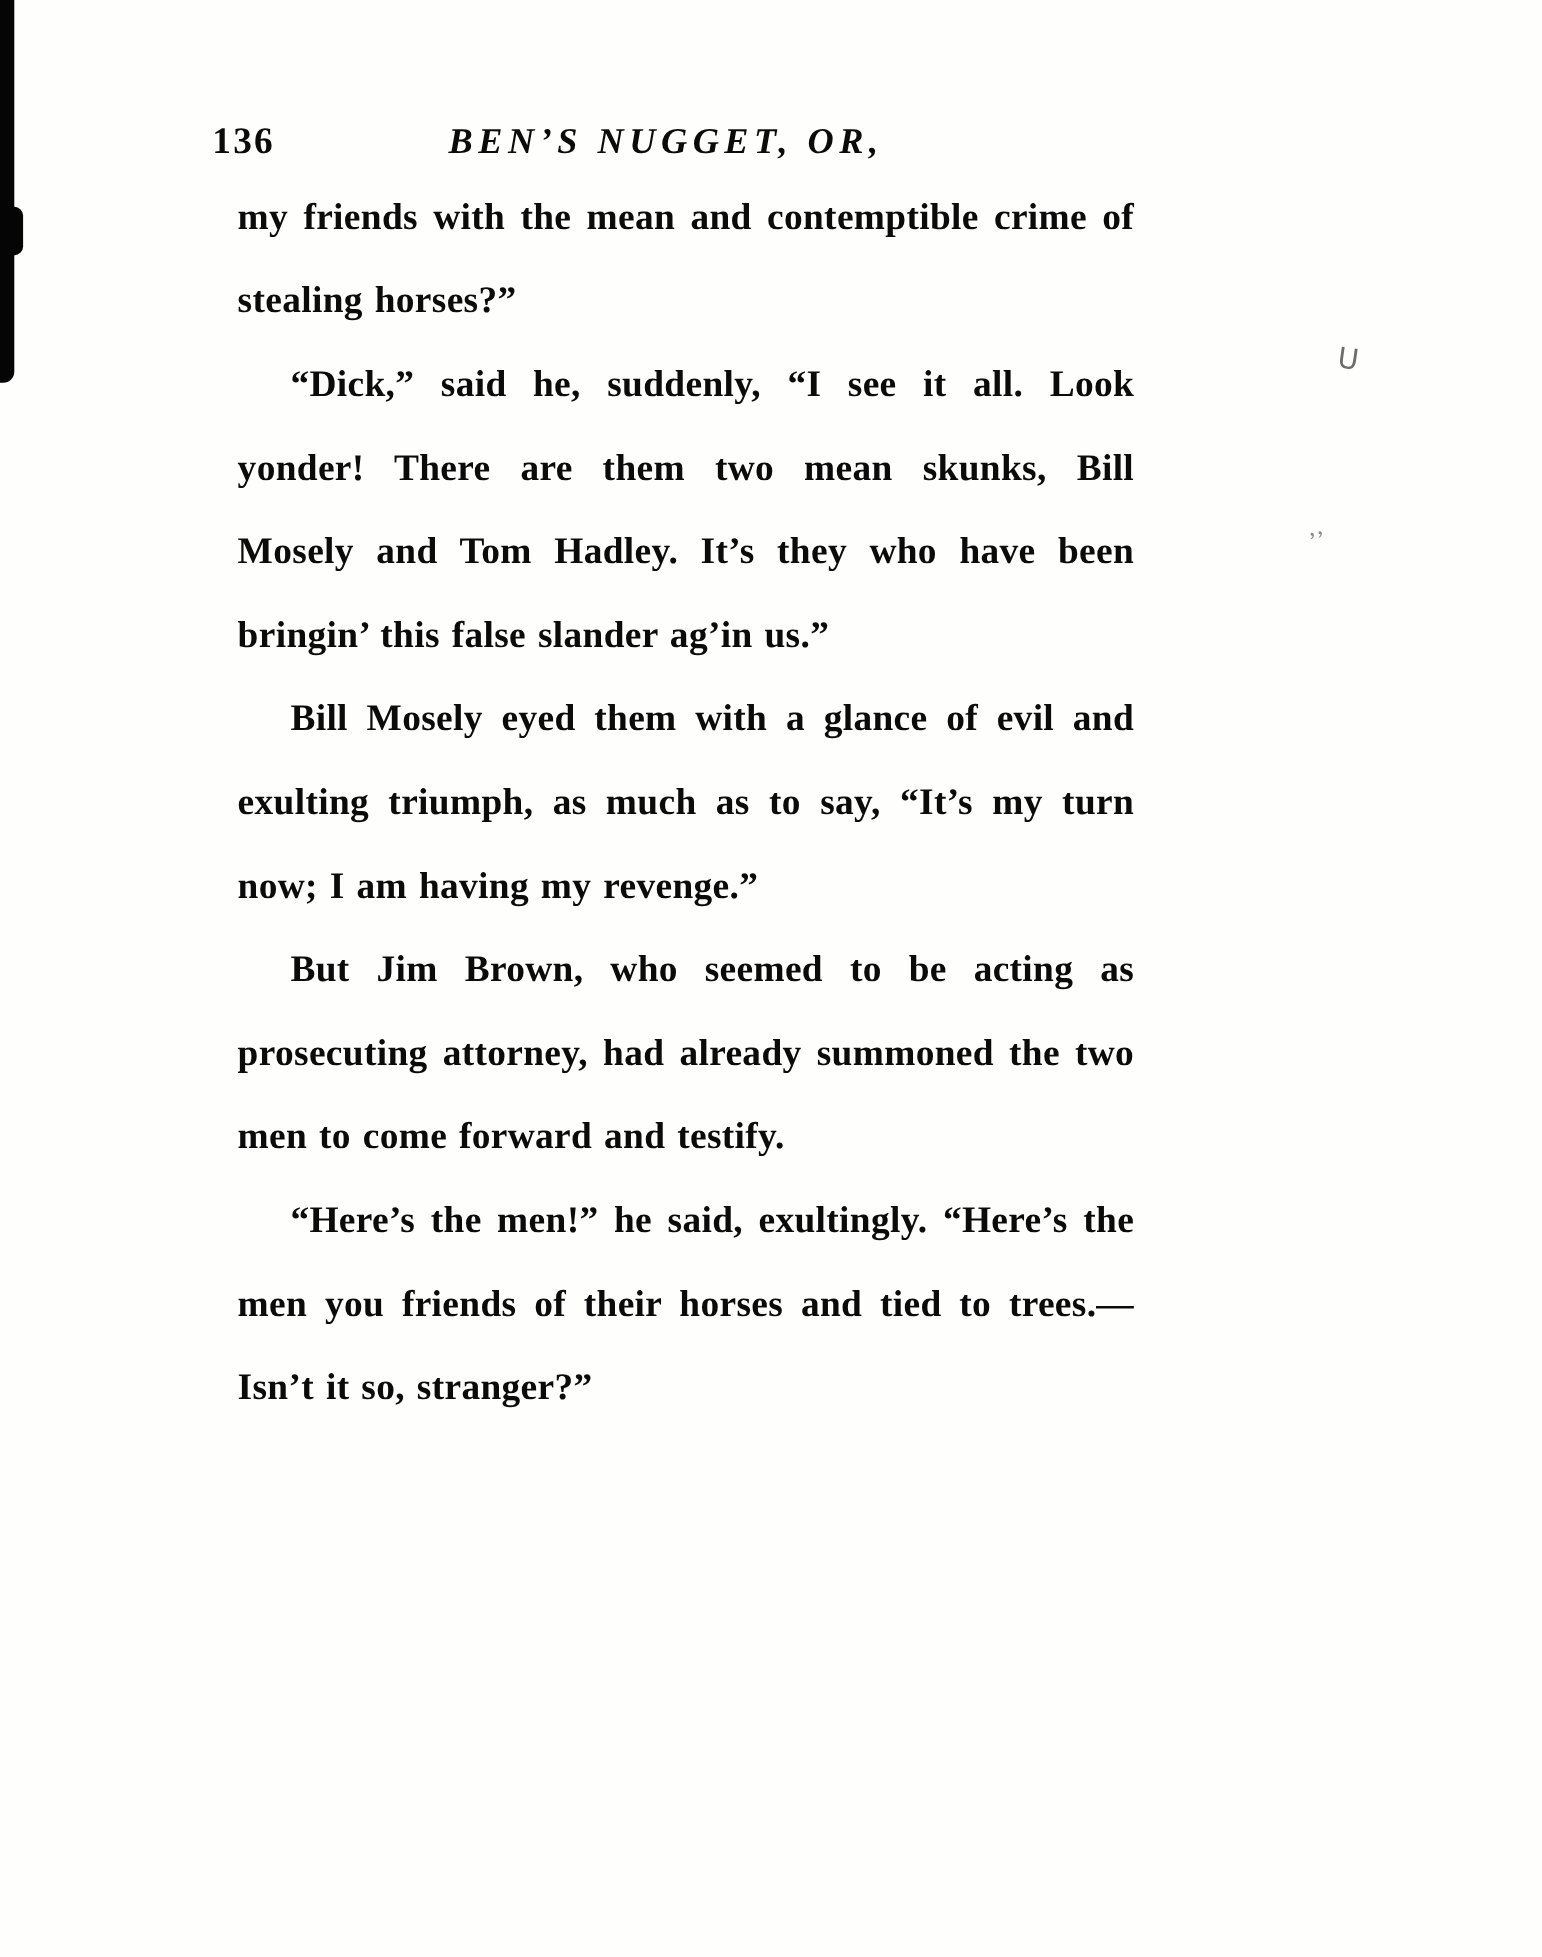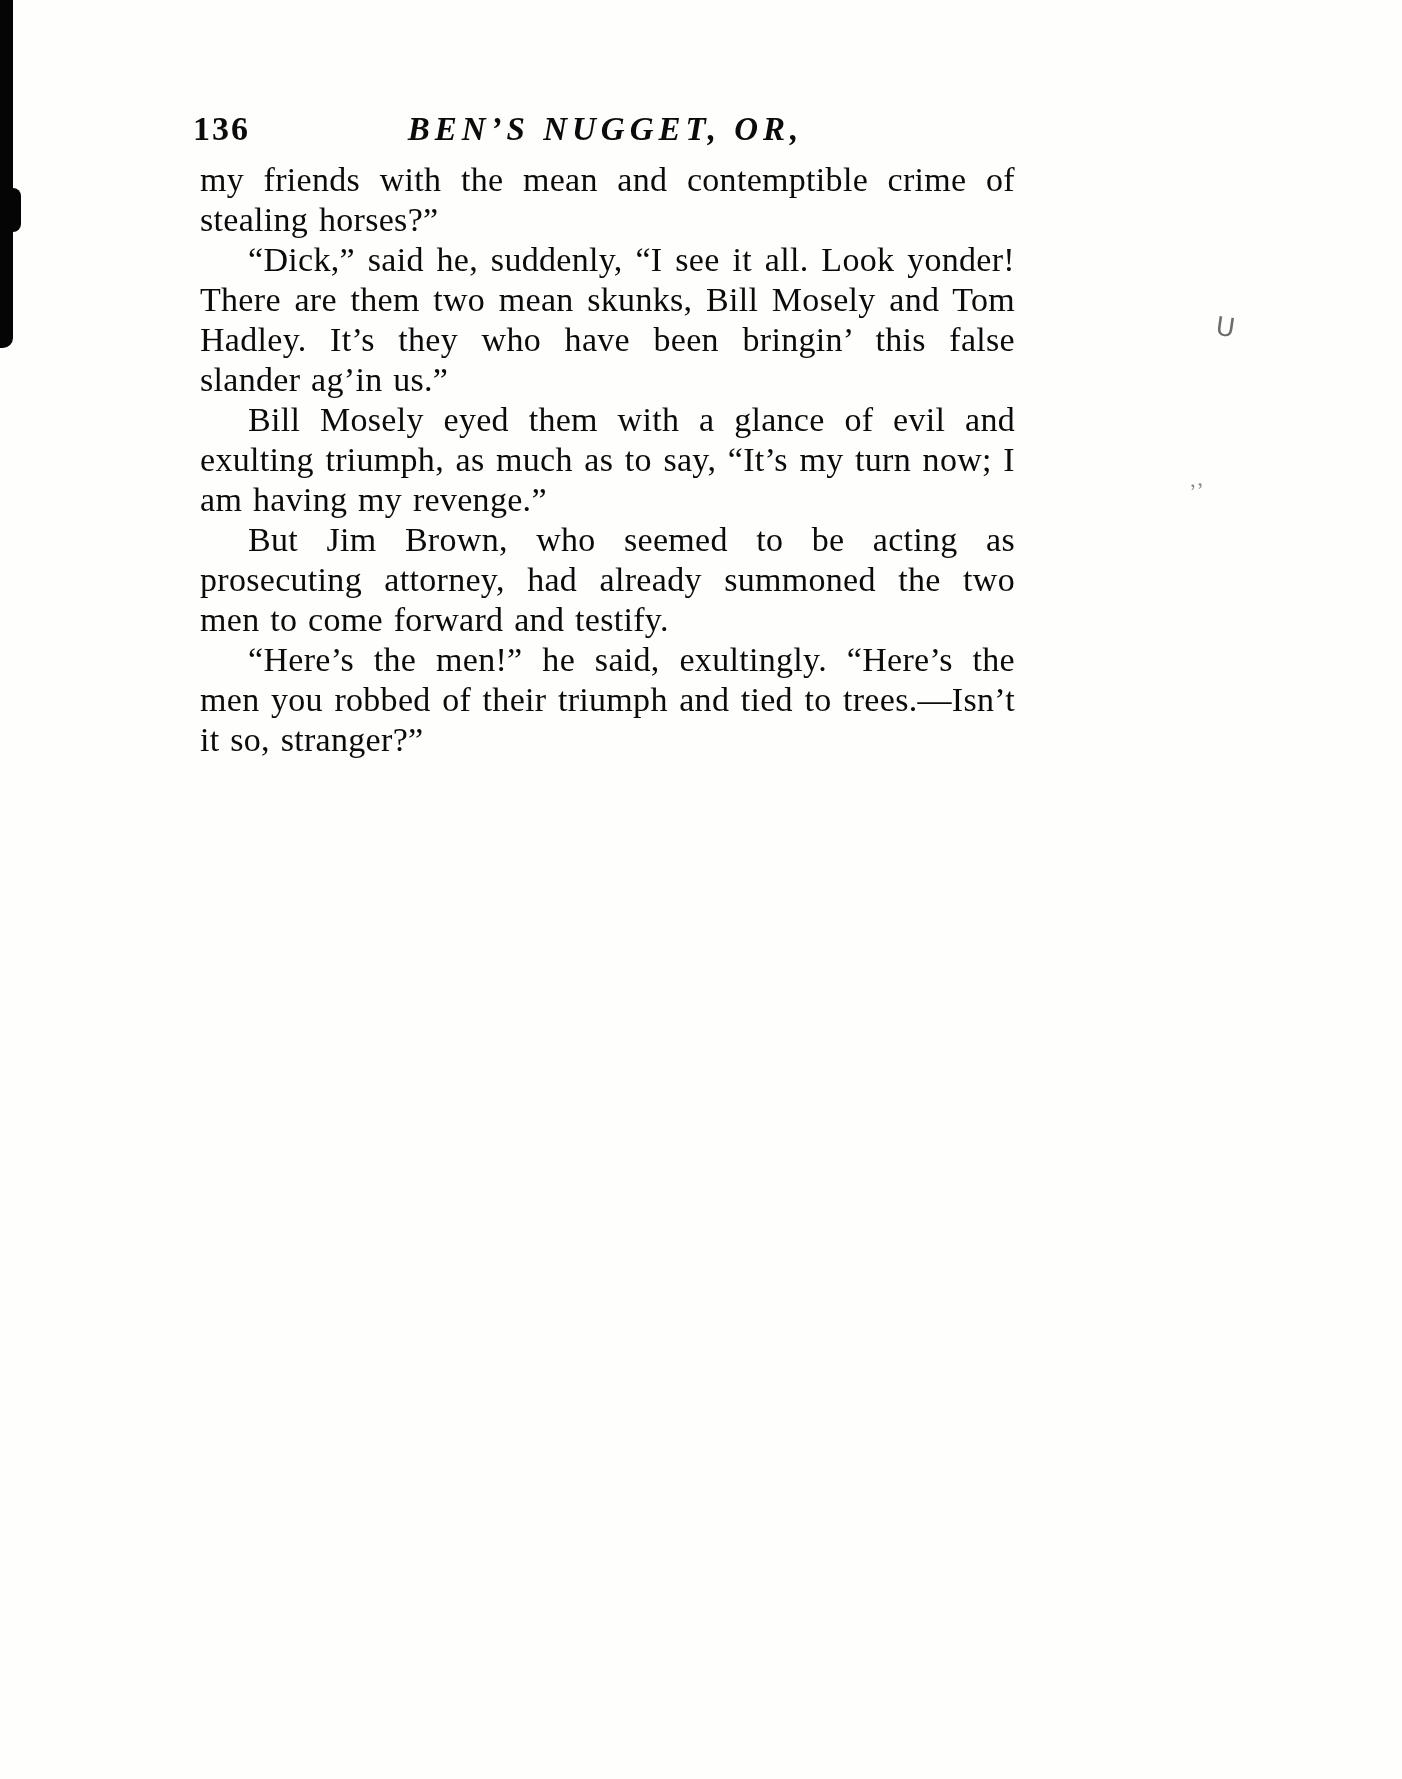--- a/index.html
+++ b/index.html
@@ -80,27 +80,28 @@
     font-style: italic;
     font-weight: bold;
     font-size: 33px;
     letter-spacing: 5px;
     padding-right: 110px; 
     white-space: nowrap;
   }
   .body-text {
     position: absolute;
     top: 160px;
-    left: 200px;
+    left: 216px;
     width: 815px;
     font-size: 34px;
-    line-height: 40px;
+    line-height: 76px;
     text-align: justify;
     letter-spacing: 0.3px;
     word-spacing: 2px;
+    font-weight: bold;
   }
   .body-text p {
     margin: 0;
   }
   .body-text p.indent {
     text-indent: 48px;
   }
 </style>
 </head>
 <body>
@@ -116,16 +117,16 @@
   <div class="header-row">
     <span class="page-number">136</span>
     <span class="running-title">BEN’S NUGGET, OR,</span>
   </div>
 
   <div class="body-text">
     <p>my friends with the mean and contemptible crime of stealing horses?”</p>
     <p class="indent">“Dick,” said he, suddenly, “I see it all. Look yonder! There are them two mean skunks, Bill Mosely and Tom Hadley. It’s they who have been bringin’ this false slander ag’in us.”</p>
     <p class="indent">Bill Mosely eyed them with a glance of evil and exulting triumph, as much as to say, “It’s my turn now; I am having my revenge.”</p>
     <p class="indent">But Jim Brown, who seemed to be acting as prosecuting attorney, had already summoned the two men to come forward and testify.</p>
-    <p class="indent">“Here’s the men!” he said, exultingly. “Here’s the men you robbed of their triumph and tied to trees.—Isn’t it so, stranger?”</p>
+    <p class="indent">“Here’s the men!” he said, exultingly. “Here’s the men you friends of their horses and tied to trees.—Isn’t it so, stranger?”</p>
   </div>
 
 </div>
 
 </body></html>

